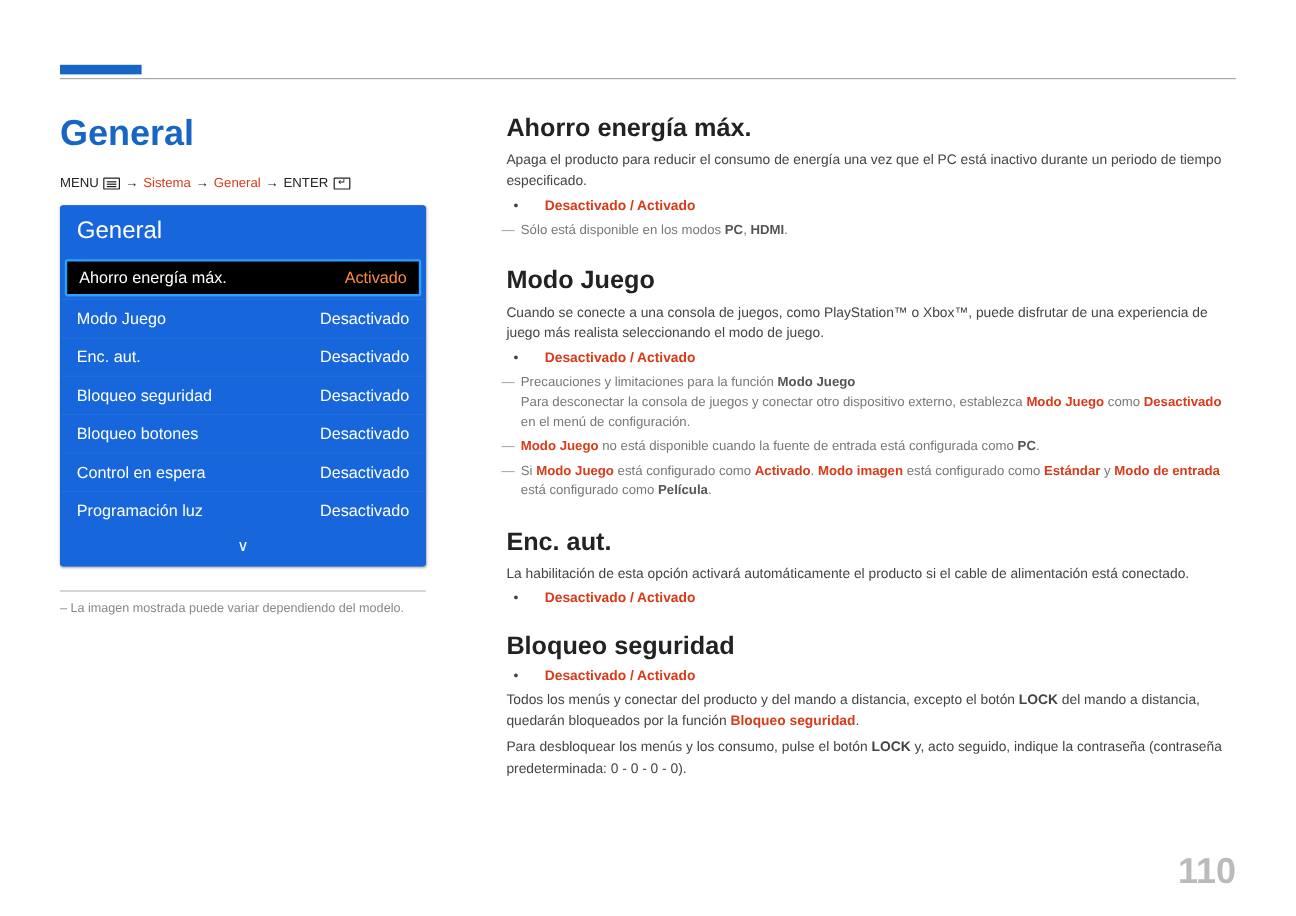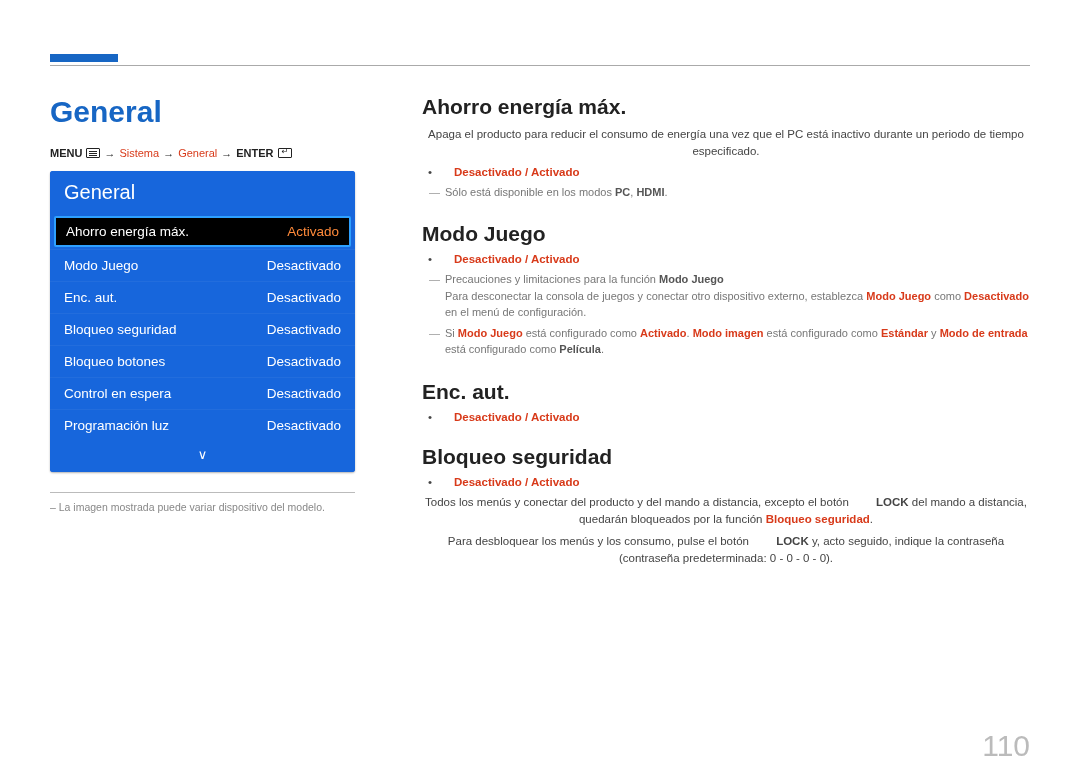--- a/index.html
+++ b/index.html
@@ -52,21 +52,21 @@
   .breadcrumb {
     font-size: 11px;
     color: #222;
     margin-bottom: 12px;
     display: flex;
     align-items: center;
     gap: 4px;
     flex-wrap: wrap;
   }
   .breadcrumb .red { color: #d83a1a; font-weight: 400; }
-  .breadcrumb .bold { font-weight: 700; }
+  .breadcrumb .bold { font-weight: 400; }
   .icon-box {
     display: inline-block;
     width: 14px;
     height: 10px;
     border: 1px solid #222;
     border-radius: 1px;
     position: relative;
     vertical-align: middle;
   }
   .icon-menu::before {
@@ -140,63 +140,62 @@
     color: #222;
     margin-top: 0;
     margin-bottom: 7px;
   }
   .section-h.mt { margin-top: 22px; }
   .para {
     font-size: 11.5px;
     color: #444;
     line-height: 1.5;
     margin-bottom: 5px;
-    text-align: center;
   }
   .bullet {
     font-size: 11.5px;
     color: #d83a1a;
     font-weight: 600;
     margin-left: 18px;
     margin-bottom: 6px;
     position: relative;
     padding-left: 14px;
   }
   .bullet::before {
     content: "•";
     color: #444;
     position: absolute;
     left: -12px;
     font-weight: 400;
   }
   .note {
     font-size: 11px;
     color: #777;
-    margin-left: 23px;
+    margin-left: 12px;
     margin-bottom: 4px;
     line-height: 1.5;
     position: relative;
   }
   .note::before {
     content: "―";
     color: #999;
     position: absolute;
     left: -16px;
     top: 0;
   }
   .note .b { font-weight: 600; color: #555; }
   .note .red { color: #d83a1a; font-weight: 600; }
-  .para .b { font-weight: 600; margin-left: 24px; }
+  .para .b { font-weight: 600; }
   .page-num {
     position: absolute;
-    bottom: 0;
+    bottom: 19px;
     right: 50px;
     font-size: 30px;
     color: #bbb;
-    font-weight: 400;
+    font-weight: 700;
   }
 </style>
 </head>
 <body>
 
 <div class="tab-indicator"></div>
 <div class="top-border"></div>
 
 <div class="page">
 
@@ -244,43 +243,48 @@
           </div>
           <div class="menu-row">
             <span>Programación luz</span>
             <span class="val">Desactivado</span>
           </div>
         </div>
       <div class="menu-scroll">∨</div>
     </div>
 
     <hr class="menu-hr">
-    <div class="footnote">La imagen mostrada puede variar dispositivo del modelo.</div>
+    <div class="footnote">La imagen mostrada puede variar dependiendo del modelo.</div>
   </div>
 
   <div class="right-col">
 
     <div class="section-h">Ahorro energía máx.</div>
     <div class="para">Apaga el producto para reducir el consumo de energía una vez que el PC está inactivo durante un periodo de tiempo especificado.</div>
     <div class="bullet">Desactivado / Activado</div>
     <div class="note">
       <span>Sólo está disponible en los modos </span><span class="b">PC</span><span>, </span><span class="b">HDMI</span><span>.</span>
     </div>
 
     <div class="section-h mt">Modo Juego</div>
+    <div class="para">Cuando se conecte a una consola de juegos, como PlayStation™ o Xbox™, puede disfrutar de una experiencia de juego más realista seleccionando el modo de juego.</div>
     <div class="bullet">Desactivado / Activado</div>
     <div class="note">
       <span>Precauciones y limitaciones para la función </span><span class="b">Modo Juego</span><br>
       <span>Para desconectar la consola de juegos y conectar otro dispositivo externo, establezca </span><span class="red">Modo Juego</span><span> como </span><span class="red">Desactivado</span><span> en el menú de configuración.</span>
     </div>
     <div class="note">
+      <span class="red">Modo Juego</span><span> no está disponible cuando la fuente de entrada está configurada como </span><span class="b">PC</span><span>.</span>
+    </div>
+    <div class="note">
       <span>Si </span><span class="red">Modo Juego</span><span> está configurado como </span><span class="red">Activado</span><span>. </span><span class="red">Modo imagen</span><span> está configurado como </span><span class="red">Estándar</span><span> y </span><span class="red">Modo de entrada</span><span> está configurado como </span><span class="b">Película</span><span>.</span>
     </div>
 
     <div class="section-h mt">Enc. aut.</div>
+    <div class="para">La habilitación de esta opción activará automáticamente el producto si el cable de alimentación está conectado.</div>
     <div class="bullet">Desactivado / Activado</div>
 
     <div class="section-h mt">Bloqueo seguridad</div>
     <div class="bullet">Desactivado / Activado</div>
     <div class="para">
       <span>Todos los menús y conectar del producto y del mando a distancia, excepto el botón </span><span class="b">LOCK</span><span> del mando a distancia, quedarán bloqueados por la función </span><span style="color:#d83a1a;font-weight:600">Bloqueo seguridad</span><span>.</span>
     </div>
     <div class="para">
       <span>Para desbloquear los menús y los consumo, pulse el botón </span><span class="b">LOCK</span><span> y, acto seguido, indique la contraseña (contraseña predeterminada: 0 - 0 - 0 - 0).</span>
     </div>

